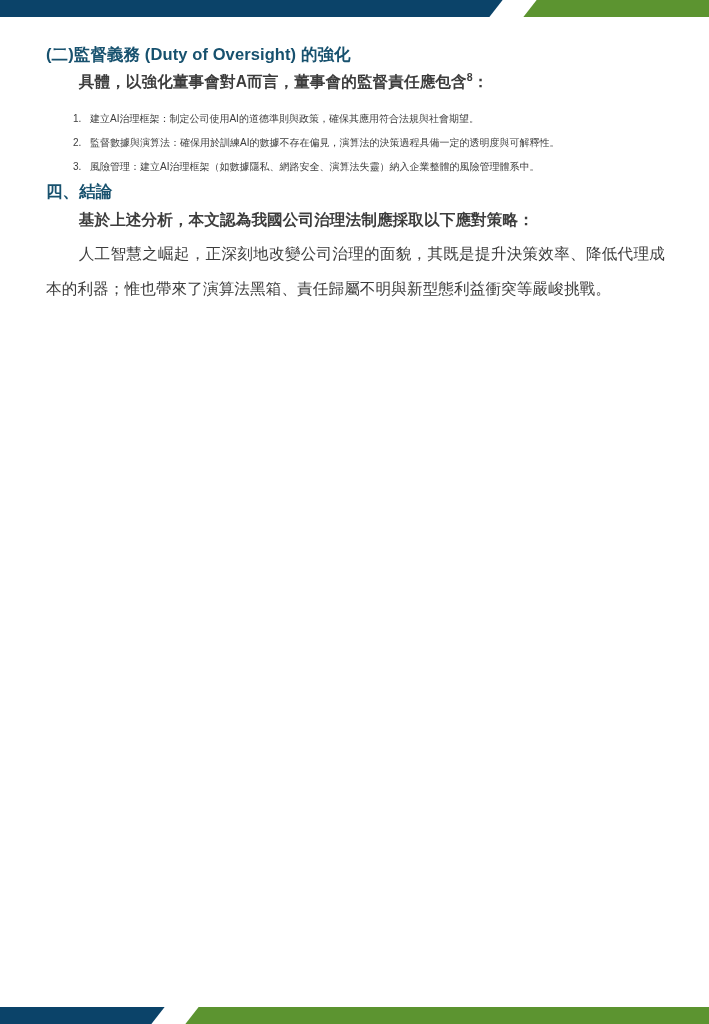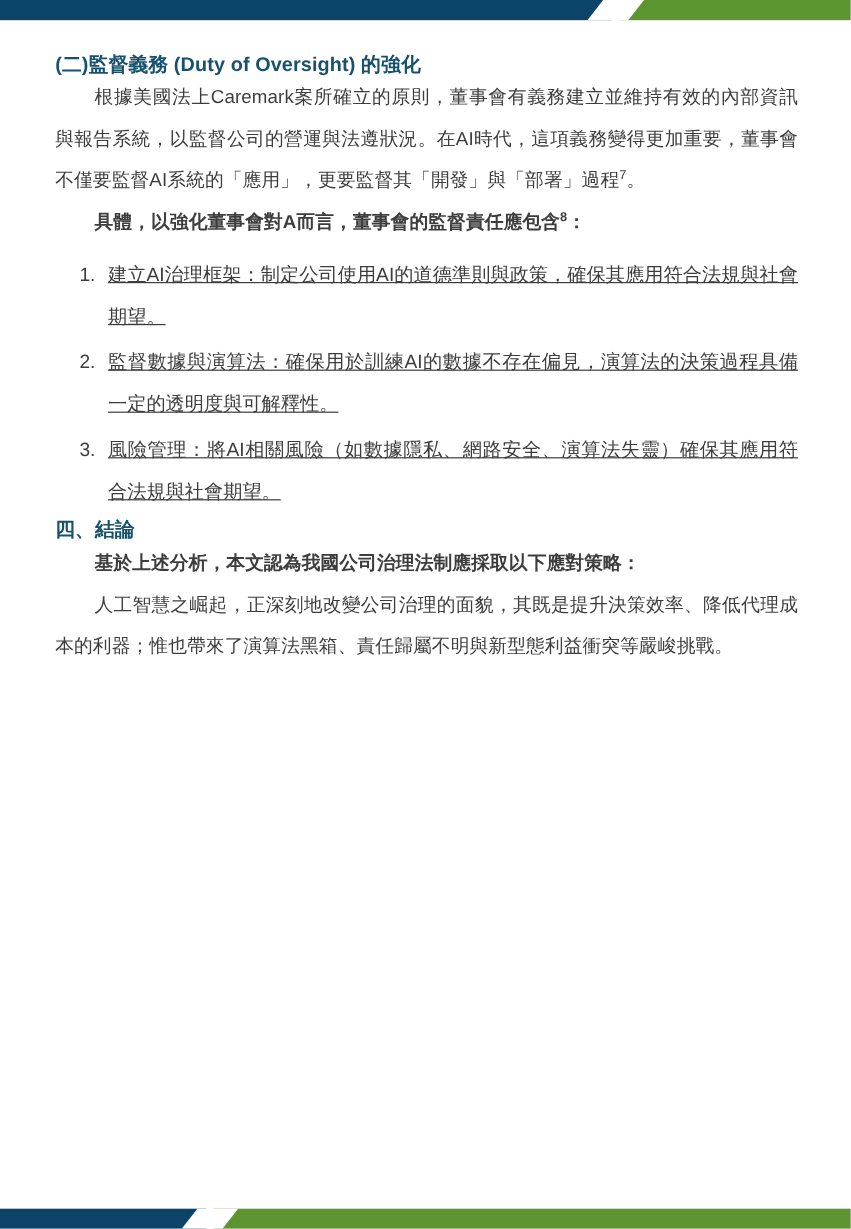--- a/index.html
+++ b/index.html
@@ -87,23 +87,22 @@
   }
   .indent { text-indent: 2.1em; }
 
   .p-after-heading { margin-top: 11px; }
   .p-gap           { margin-top: 8px; font-weight: bold; }
 
   ol.duty-list {
     margin: 8px 0 0 0;
     padding-left: 38px;
     color: #3d3d3d;
-    font-size: 16px;
+    font-size: 10px;
     line-height: 2.22;
-    text-decoration: underline;
   }
   ol.duty-list > li {
     margin: 0 0 2px 0;
     padding-left: 6px;
     text-align: justify;
     text-justify: inter-ideograph;
   }
 
   sup.footnote-ref {
     font-size: 0.68em;
@@ -117,28 +116,27 @@
 <div class="banner banner-top">
   <div class="band-navy"></div>
   <div class="band-green"></div>
   <div class="band-slash"></div>
 </div>
 
 <div class="page">
 
   <h2 class="section-heading heading-oversight">(二)監督義務 (Duty of Oversight) 的強化</h2>
 
-  <p class="body-text indent p-after-heading"><span>根據美國法上Caremark案所確立的原則，董事會有義務建立並維持有效的內部資訊與報告系統，以監督公司的營運與法遵狀況。在AI時代，這項義務變得更加重要，董事會不僅要監督AI系統的「應用」，更要監督其「開發」與「部署」過程</span><sup class="footnote-ref">7</sup><span>。</span></p>
 
   <p class="body-text indent p-gap"><span>具體，以強化董事會對A而言，董事會的監督責任應包含</span><sup class="footnote-ref">8</sup><span>：</span></p>
 
   <ol class="duty-list">
     <li>建立AI治理框架：制定公司使用AI的道德準則與政策，確保其應用符合法規與社會期望。</li>
     <li>監督數據與演算法：確保用於訓練AI的數據不存在偏見，演算法的決策過程具備一定的透明度與可解釋性。</li>
-    <li>風險管理：將AI相關風險（如數據隱私、網路安全、演算法失靈）確保其應用符合法規與社會期望。</li>
+    <li>風險管理：建立AI治理框架（如數據隱私、網路安全、演算法失靈）納入企業整體的風險管理體系中。</li>
   </ol>
 
 
 
   <h2 class="section-heading heading-conclusion">四、結論</h2>
 
   <p class="body-text indent p-gap">基於上述分析，本文認為我國公司治理法制應採取以下應對策略：</p>
 
   <p class="body-text indent p-after-heading">人工智慧之崛起，正深刻地改變公司治理的面貌，其既是提升決策效率、降低代理成本的利器；惟也帶來了演算法黑箱、責任歸屬不明與新型態利益衝突等嚴峻挑戰。</p>
 

